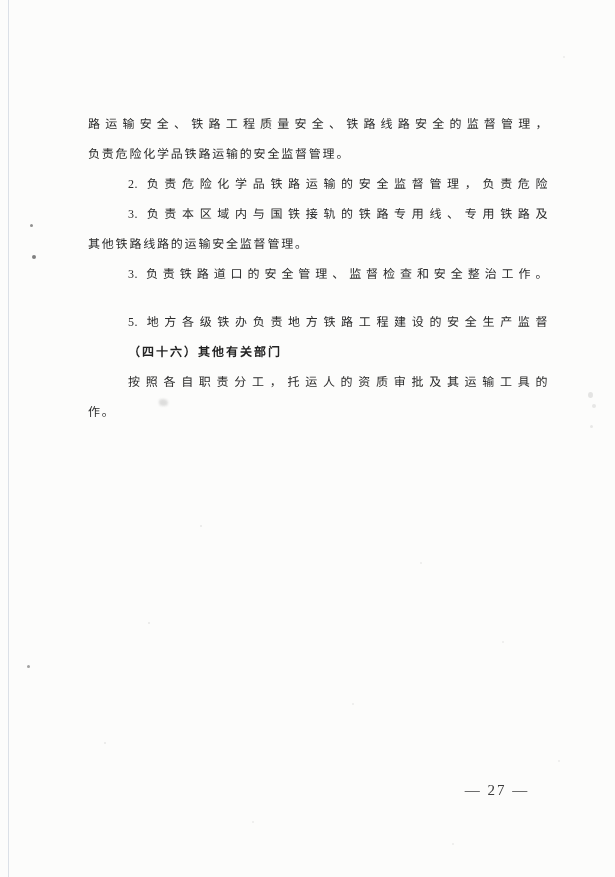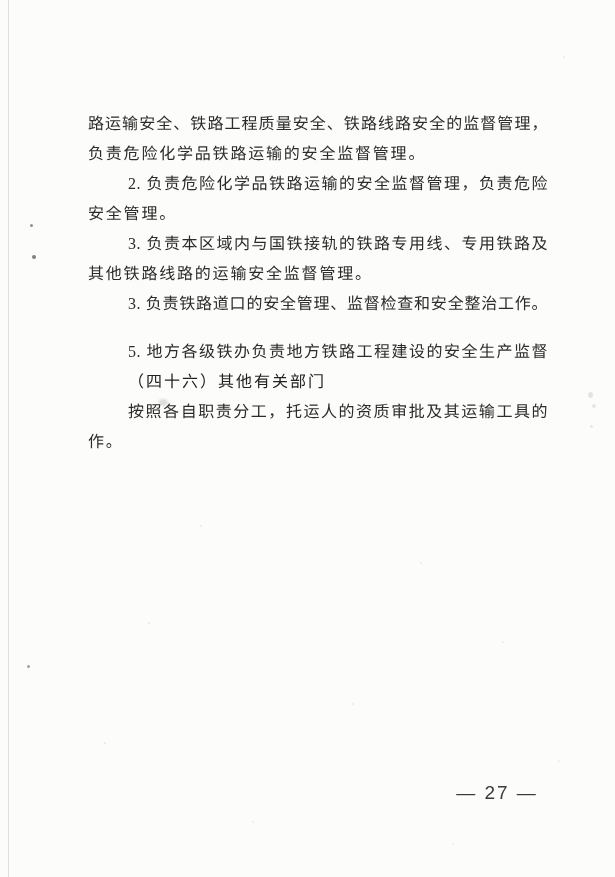--- a/index.html
+++ b/index.html
@@ -23,49 +23,49 @@
   }
   .body-text {
     position: absolute;
     left: 88px;
     top: 109px;
     width: 460px;
   }
   .line {
     height: 30px;
     line-height: 30px;
-    font-size: 16px;
+    font-size: 12px;
     letter-spacing: 1.8px;
     white-space: nowrap;
     color: #2b2b2b;
   }
   .line.fill {
     white-space: normal;
     letter-spacing: 0.5px;
     text-align: justify;
     text-align-last: justify;
     text-justify: inter-character;
   }
   .line.indent { padding-left: 40px; }
   .line.gap { margin-top: 18px; }
   .line.heading {
-    font-weight: normal;
+    font-weight: bold;
     letter-spacing: 2px;
     color: #222;
   }
   .page-number {
     position: absolute;
     left: 447px;
     top: 782px;
     width: 100px;
     text-align: center;
-    font-size: 19px;
+    font-size: 15px;
     letter-spacing: 2px;
     color: #3a3a3a;
-    font-family: Liberation Sans, sans-serif;
+    font-family: Liberation Serif, serif;
   }
   
   .speck {
     position: absolute;
     border-radius: 50%;
     background: #565656;
     pointer-events: none;
   }
   .s1 { left: 30px; top: 224px; width: 3px; height: 3px; opacity: .65; }
   .s2 { left: 32px; top: 255px; width: 4px; height: 4px; opacity: .75; }
@@ -88,21 +88,20 @@
 </head>
 <body>
 
 <div class="page">
   <div class="left-edge"></div>
 
   <main class="body-text">
     <p class="line fill">路运输安全、铁路工程质量安全、铁路线路安全的监督管理，</p>
     <p class="line">负责危险化学品铁路运输的安全监督管理。</p>
     <p class="line indent fill">2. 负责危险化学品铁路运输的安全监督管理，负责危险</p>
-    <p class="line">安全管理。</p>
     <p class="line indent fill">3. 负责本区域内与国铁接轨的铁路专用线、专用铁路及</p>
     <p class="line">其他铁路线路的运输安全监督管理。</p>
     <p class="line indent fill">3. 负责铁路道口的安全管理、监督检查和安全整治工作。</p>
     <p class="line indent fill gap">5. 地方各级铁办负责地方铁路工程建设的安全生产监督</p>
     <p class="line indent heading">（四十六）其他有关部门</p>
     <p class="line indent fill">按照各自职责分工，托运人的资质审批及其运输工具的</p>
     <p class="line">作。</p>
   </main>
 
   <div class="page-number">— 27 —</div>

